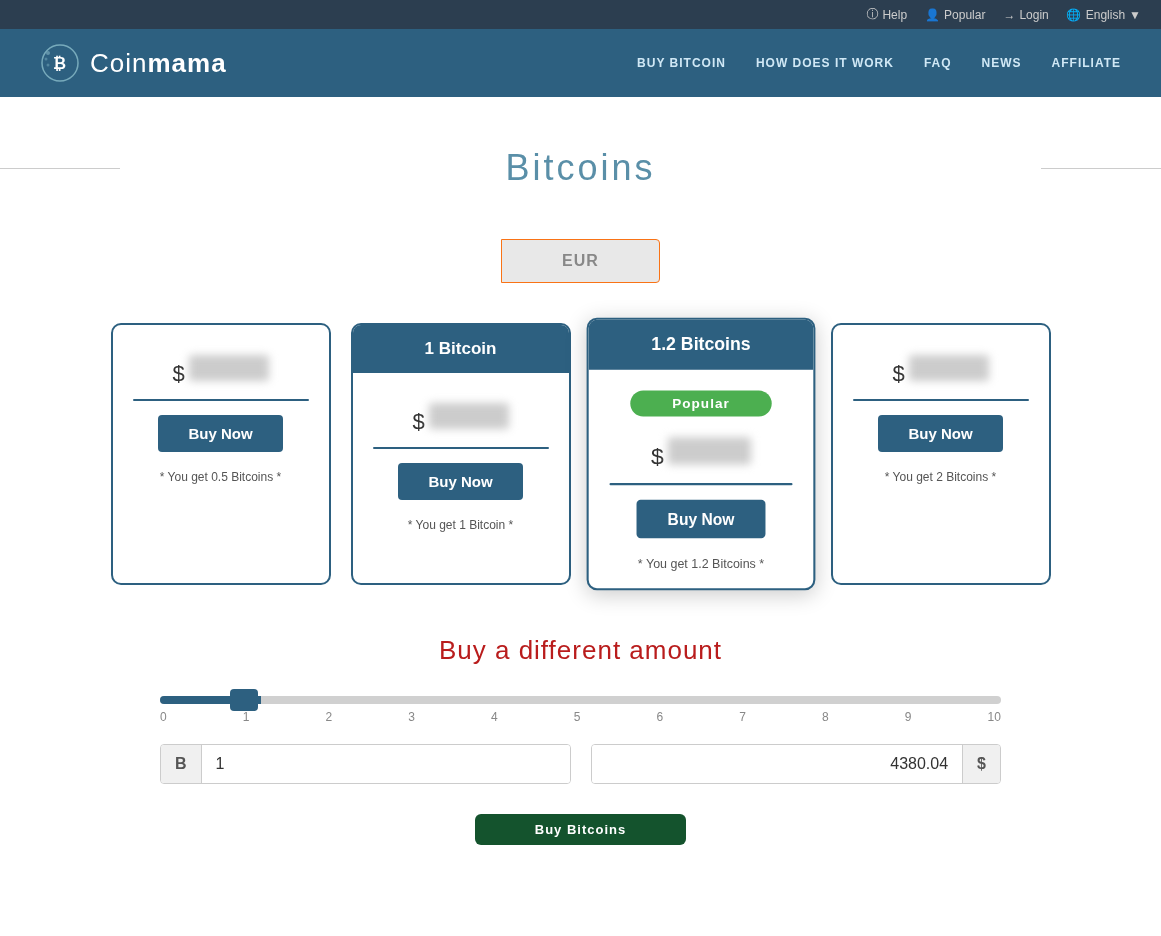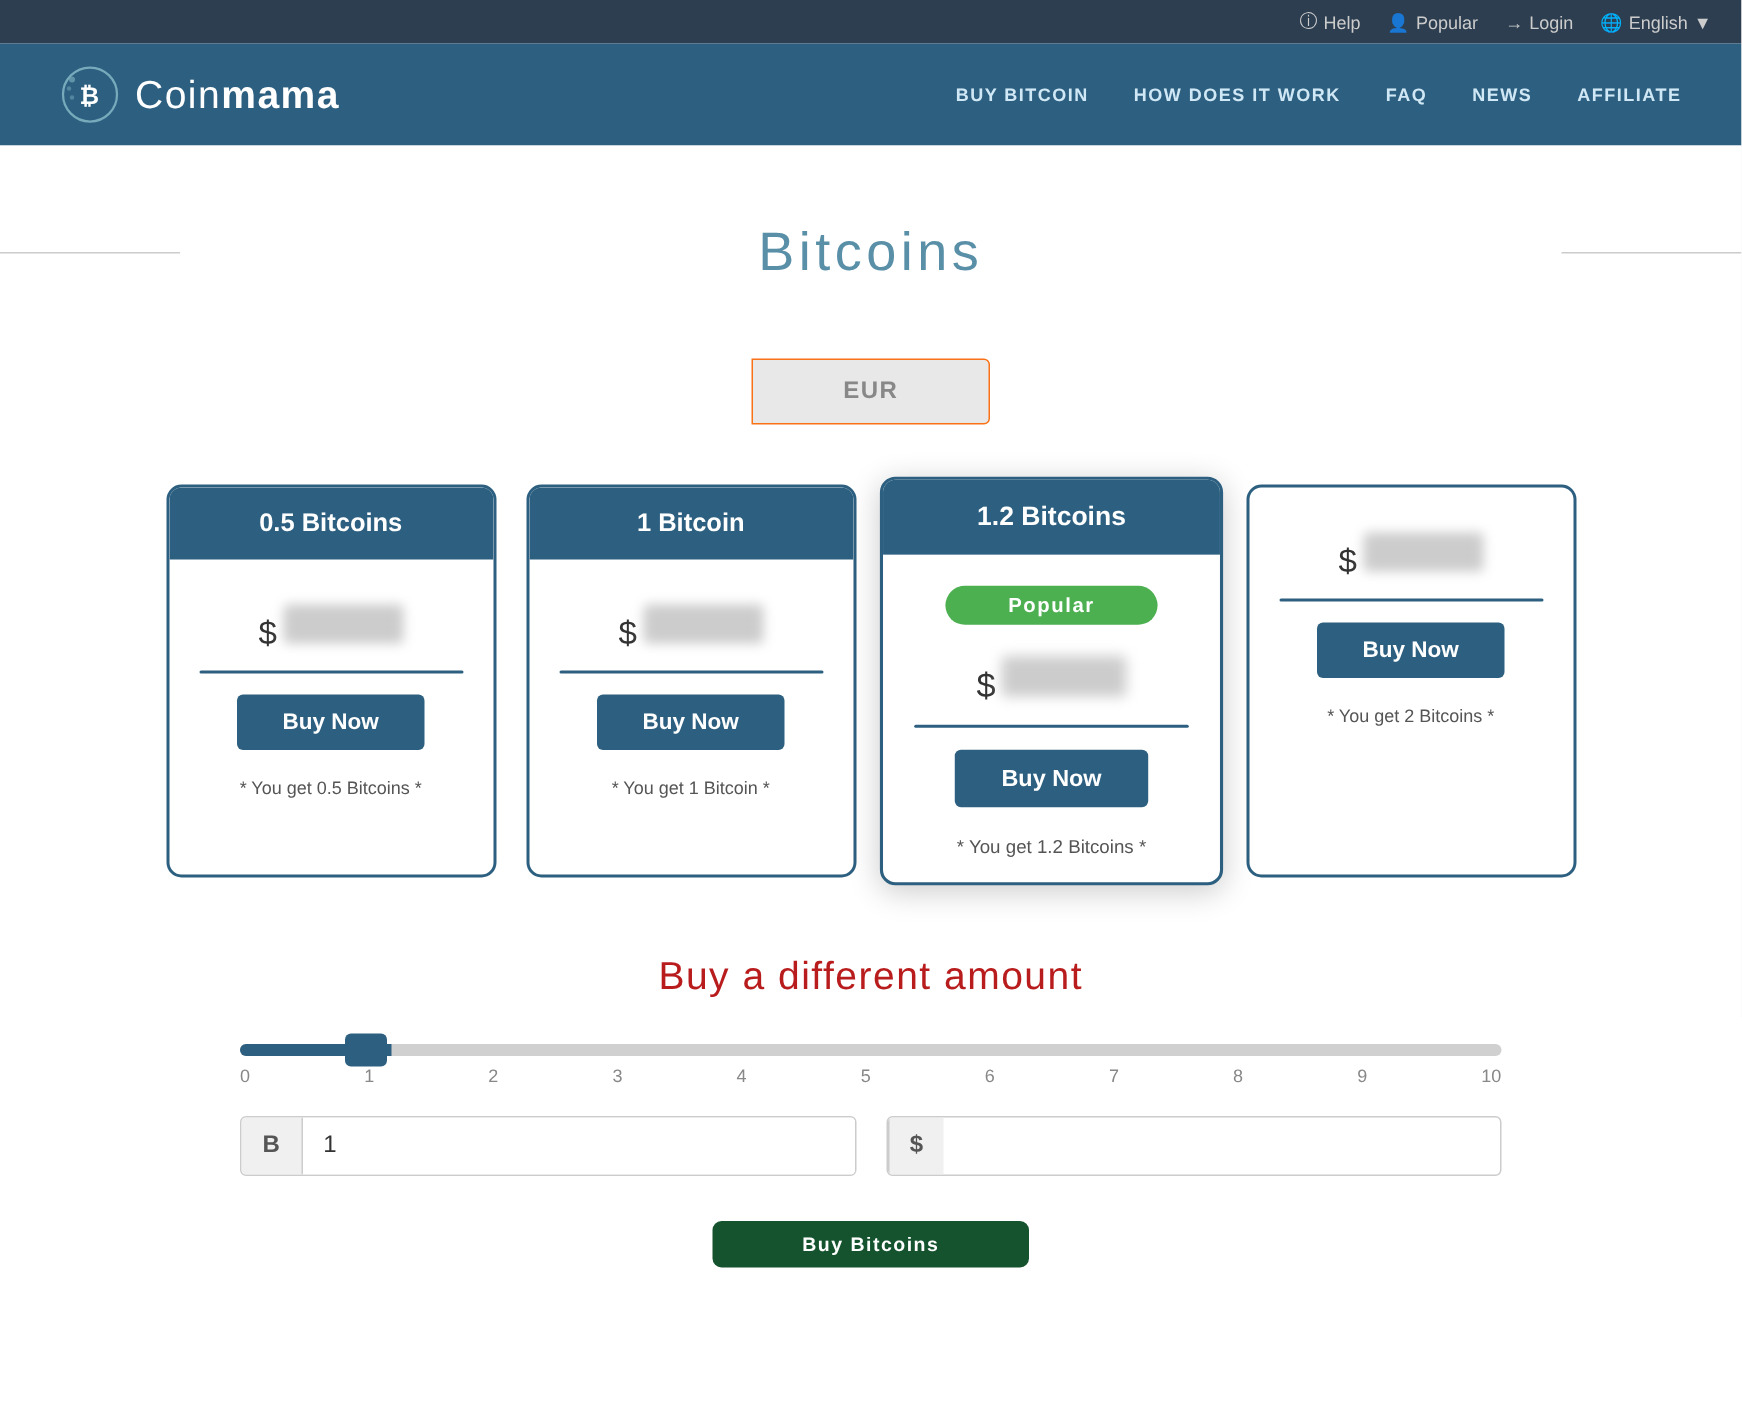--- a/index.html
+++ b/index.html
@@ -368,23 +368,20 @@
     </div>
   </div>
 
   <div class="currency-toggle">
     <button class="currency-btn">EUR</button>
   </div>
 
   <div class="cards-section">
 
     <div class="card">
-      <div class="card-header">
-        <span>0.5 Bitcoins</span>
-      </div>
       <div class="card-body">
         <div class="price-row">
           <span class="dollar-sign">$</span>
           <div class="price-blurred"></div>
         </div>
         <div class="price-divider"></div>
         <button class="buy-now-btn">Buy Now</button>
         <div class="you-get">* You get 0.5 Bitcoins *</div>
       </div>
     </div>
@@ -460,20 +457,21 @@
 
     
     <div class="amount-inputs">
       <div class="input-group">
         <div class="input-prefix">
           <span>B</span>
         </div>
         <input class="input-field" type="text" value="1" style="">
       </div>
       <div class="input-group">
+        <input class="input-field" type="text" value="4380.04" style="text-align: right;">
         <div class="input-suffix">
           <span>$</span>
         </div>
       </div>
     </div>
 
     
     <button class="buy-bitcoins-btn">Buy Bitcoins</button>
   </div>
 

